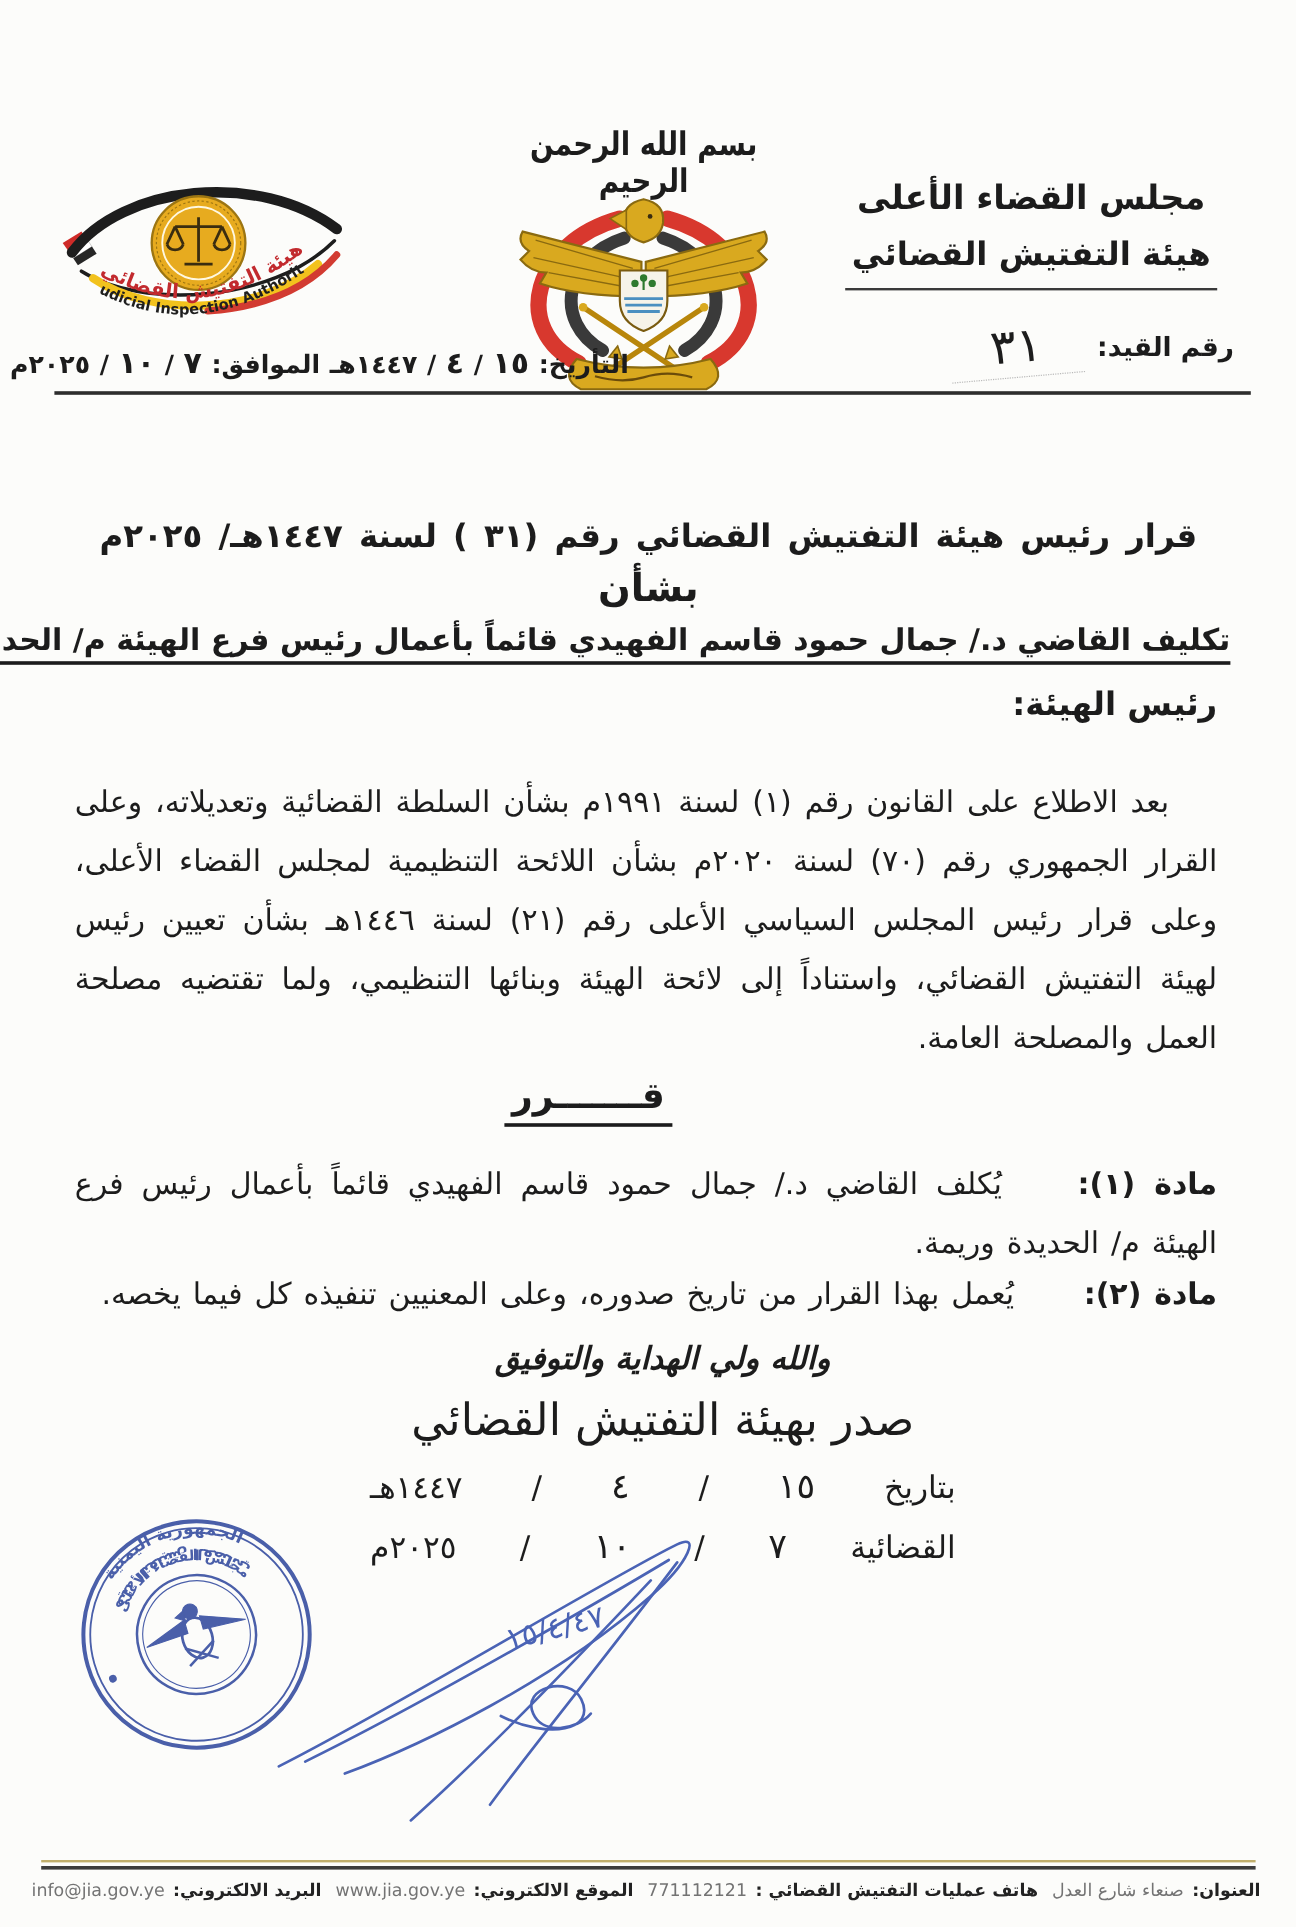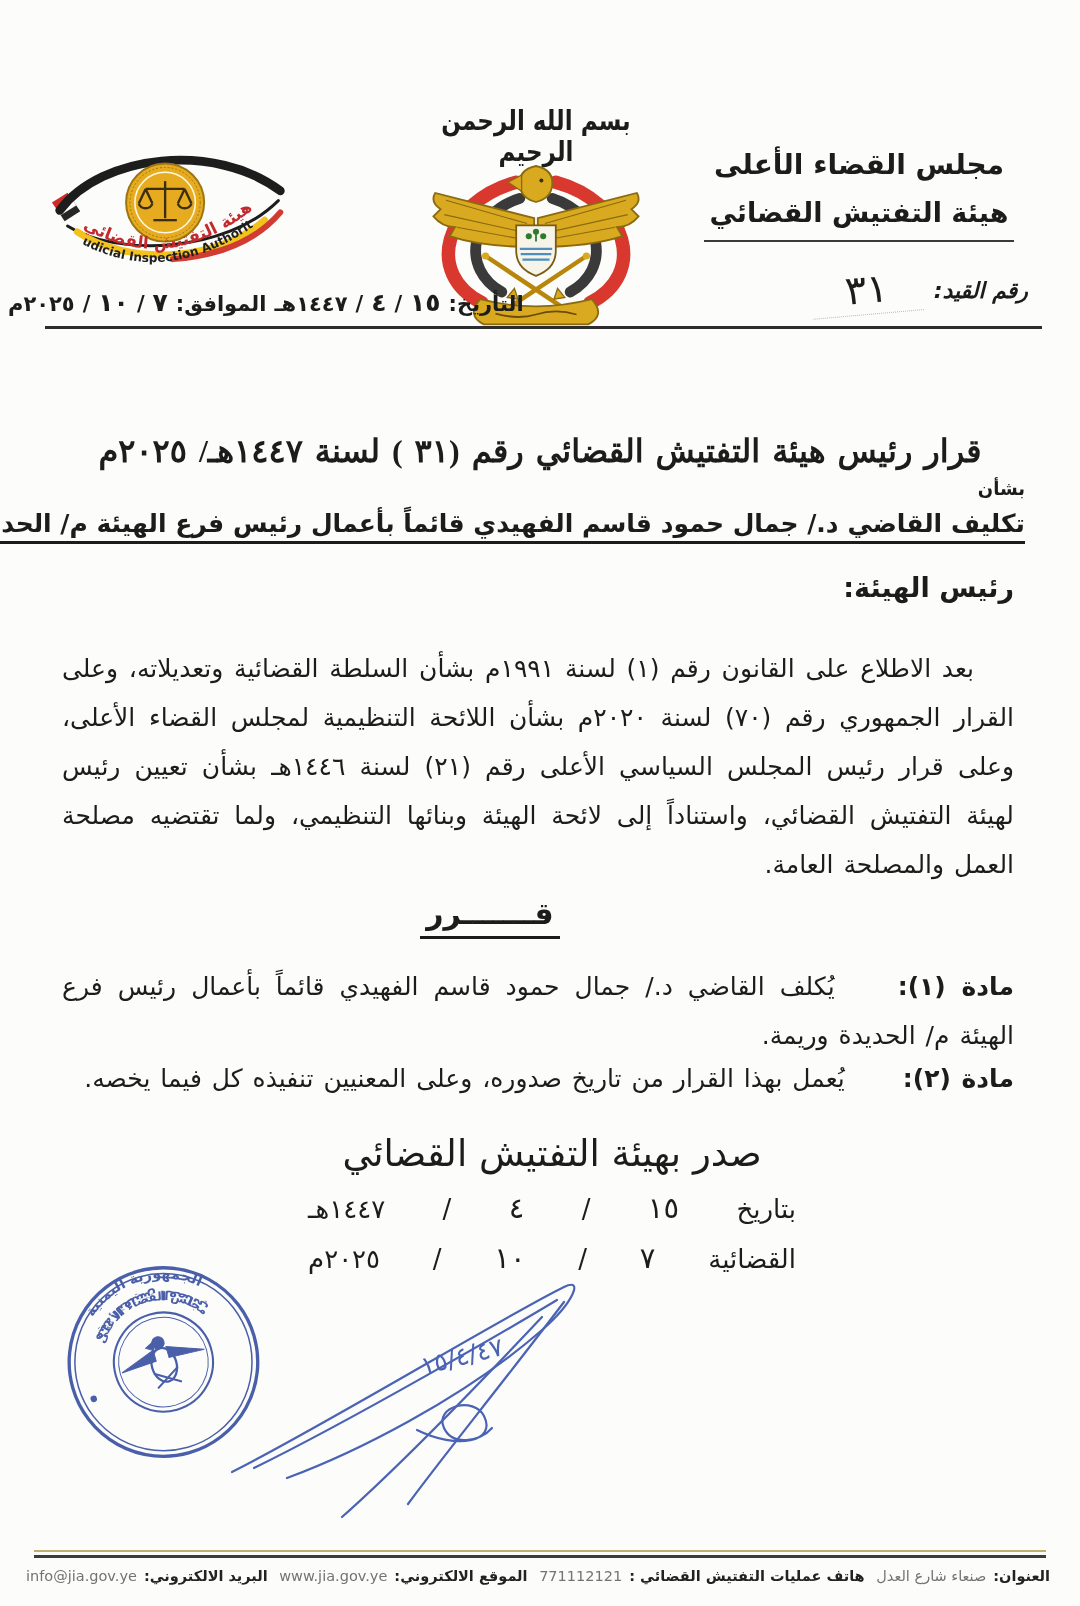--- a/index.html
+++ b/index.html
@@ -12,38 +12,38 @@
     color:#1c1c1c;
     overflow:hidden;
     direction:rtl;
   }
   
   .hdr-right{position:absolute;top:148px;right:66px;width:310px;text-align:center;}
   .hdr-right .l1{font-size:28px;font-weight:bold;letter-spacing:1px;}
   .hdr-right .l2{font-size:27px;font-weight:bold;margin-top:16px;}
   .hdr-right .rule{border-bottom:2px solid #3a3a3a;margin-top:12px;}
   .reg-row{position:absolute;top:266px;right:52px;width:330px;display:flex;align-items:center;gap:12px;justify-content:flex-start;}
-  .reg-label{font-size:22px;font-weight:bold;white-space:nowrap;font-style:italic;}
+  .reg-label{font-size:22px;font-weight:bold;white-space:nowrap;}
   .reg-num{font-size:40px;transform:rotate(-5deg);padding:0 34px 2px 34px;border-bottom:1px dotted #b9b9b9;}
   
   .bismillah{position:absolute;top:110px;left:402px;width:268px;text-align:center;
     font-size:23px;font-weight:bold;transform:scaleY(1.18);letter-spacing:0px;}
   .emblem{position:absolute;top:148px;left:400px;}
   
   .jia-logo{position:absolute;top:140px;left:48px;}
   
   .date-row{position:absolute;top:288px;left:8px;display:flex;direction:rtl;align-items:baseline;gap:8px;
     font-size:21px;font-weight:bold;white-space:nowrap;}
   .date-row .hw{font-size:25px;}
   
   .top-rule{position:absolute;top:326px;left:45px;right:38px;border-top:3px solid #2d2d2d;}
   
   .title-block{position:absolute;top:432px;left:55px;width:970px;text-align:center;}
-  .title-block .t1{font-size:32px;font-weight:bold;word-spacing:4px;font-family:Liberation Serif, serif;}
-  .title-block .t2{font-size:18px;font-weight:bold;margin-top:8px;text-align:right;}
+  .title-block .t1{font-size:27px;font-weight:bold;word-spacing:4px;}
+  .title-block .t2{font-size:32px;font-weight:bold;margin-top:8px;}
   .title-block .t3{font-size:25px;font-weight:bold;margin-top:10px;
     text-decoration:underline;text-decoration-thickness:2.5px;text-underline-offset:9px;white-space:nowrap;}
   
   .opening{position:absolute;top:572px;right:66px;font-size:27px;font-weight:bold;}
   .preamble{position:absolute;top:644px;left:62px;width:952px;
     font-size:25px;line-height:49px;text-align:justify;text-indent:40px;word-spacing:2px;}
   .decision{position:absolute;top:896px;left:0;width:980px;text-align:center;}
   .decision span{font-size:30px;font-weight:bold;border-bottom:3px solid #1c1c1c;padding:0 6px 5px 6px;letter-spacing:2px;}
   .article{position:absolute;left:62px;width:952px;font-size:25px;line-height:49px;text-align:justify;word-spacing:2px;}
   .article .lbl{font-weight:bold;margin-left:48px;}
@@ -197,20 +197,21 @@
   <div class="article art1">
     <span class="lbl">مادة (١):</span>
     <span>يُكلف القاضي د./ جمال حمود قاسم الفهيدي قائماً بأعمال رئيس فرع الهيئة م/ الحديدة وريمة.</span>
   </div>
   <div class="article art2">
     <span class="lbl">مادة (٢):</span>
     <span>يُعمل بهذا القرار من تاريخ صدوره، وعلى المعنيين تنفيذه كل فيما يخصه.</span>
   </div>
 
   <div class="closing">
+    <div class="dua">والله ولي الهداية والتوفيق</div>
     <div class="issued">صدر بهيئة التفتيش القضائي</div>
     <div class="drow">
       <span>بتاريخ</span>
       <span class="hw">١٥</span>
       <span>/</span>
       <span class="hw">٤</span>
       <span>/</span>
       <span>١٤٤٧هـ</span>
     </div>
     <div class="drow">

